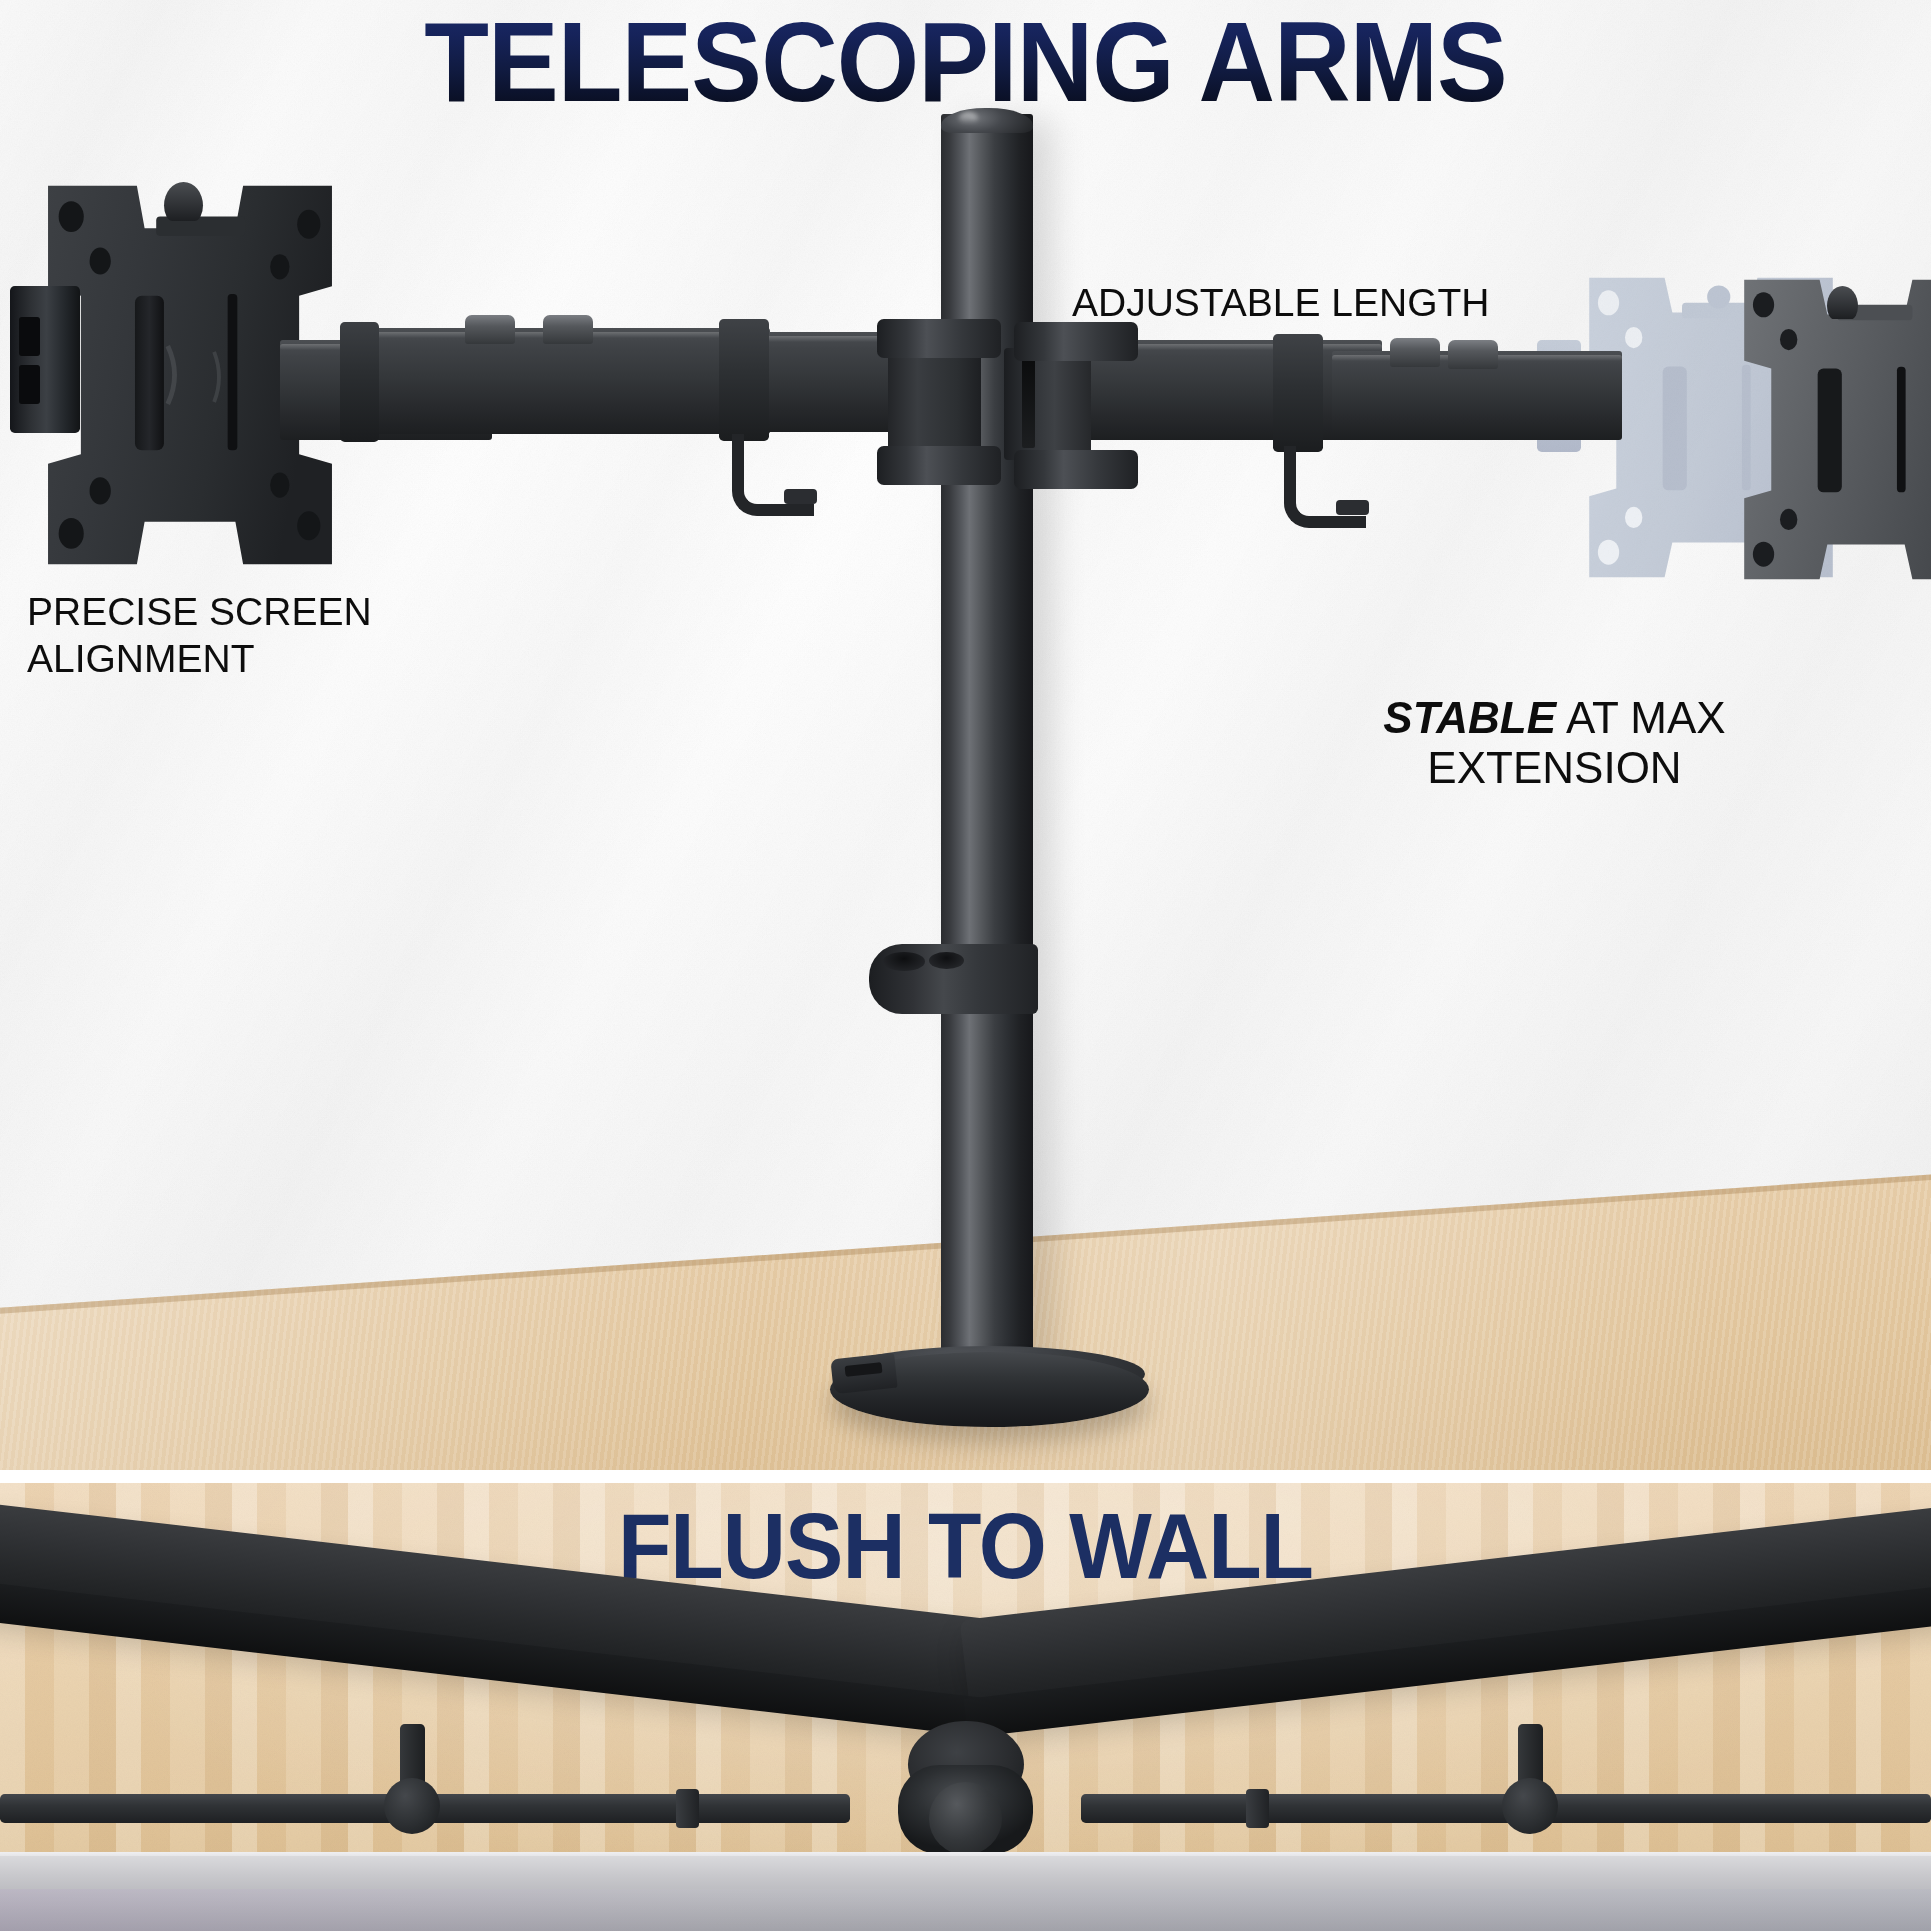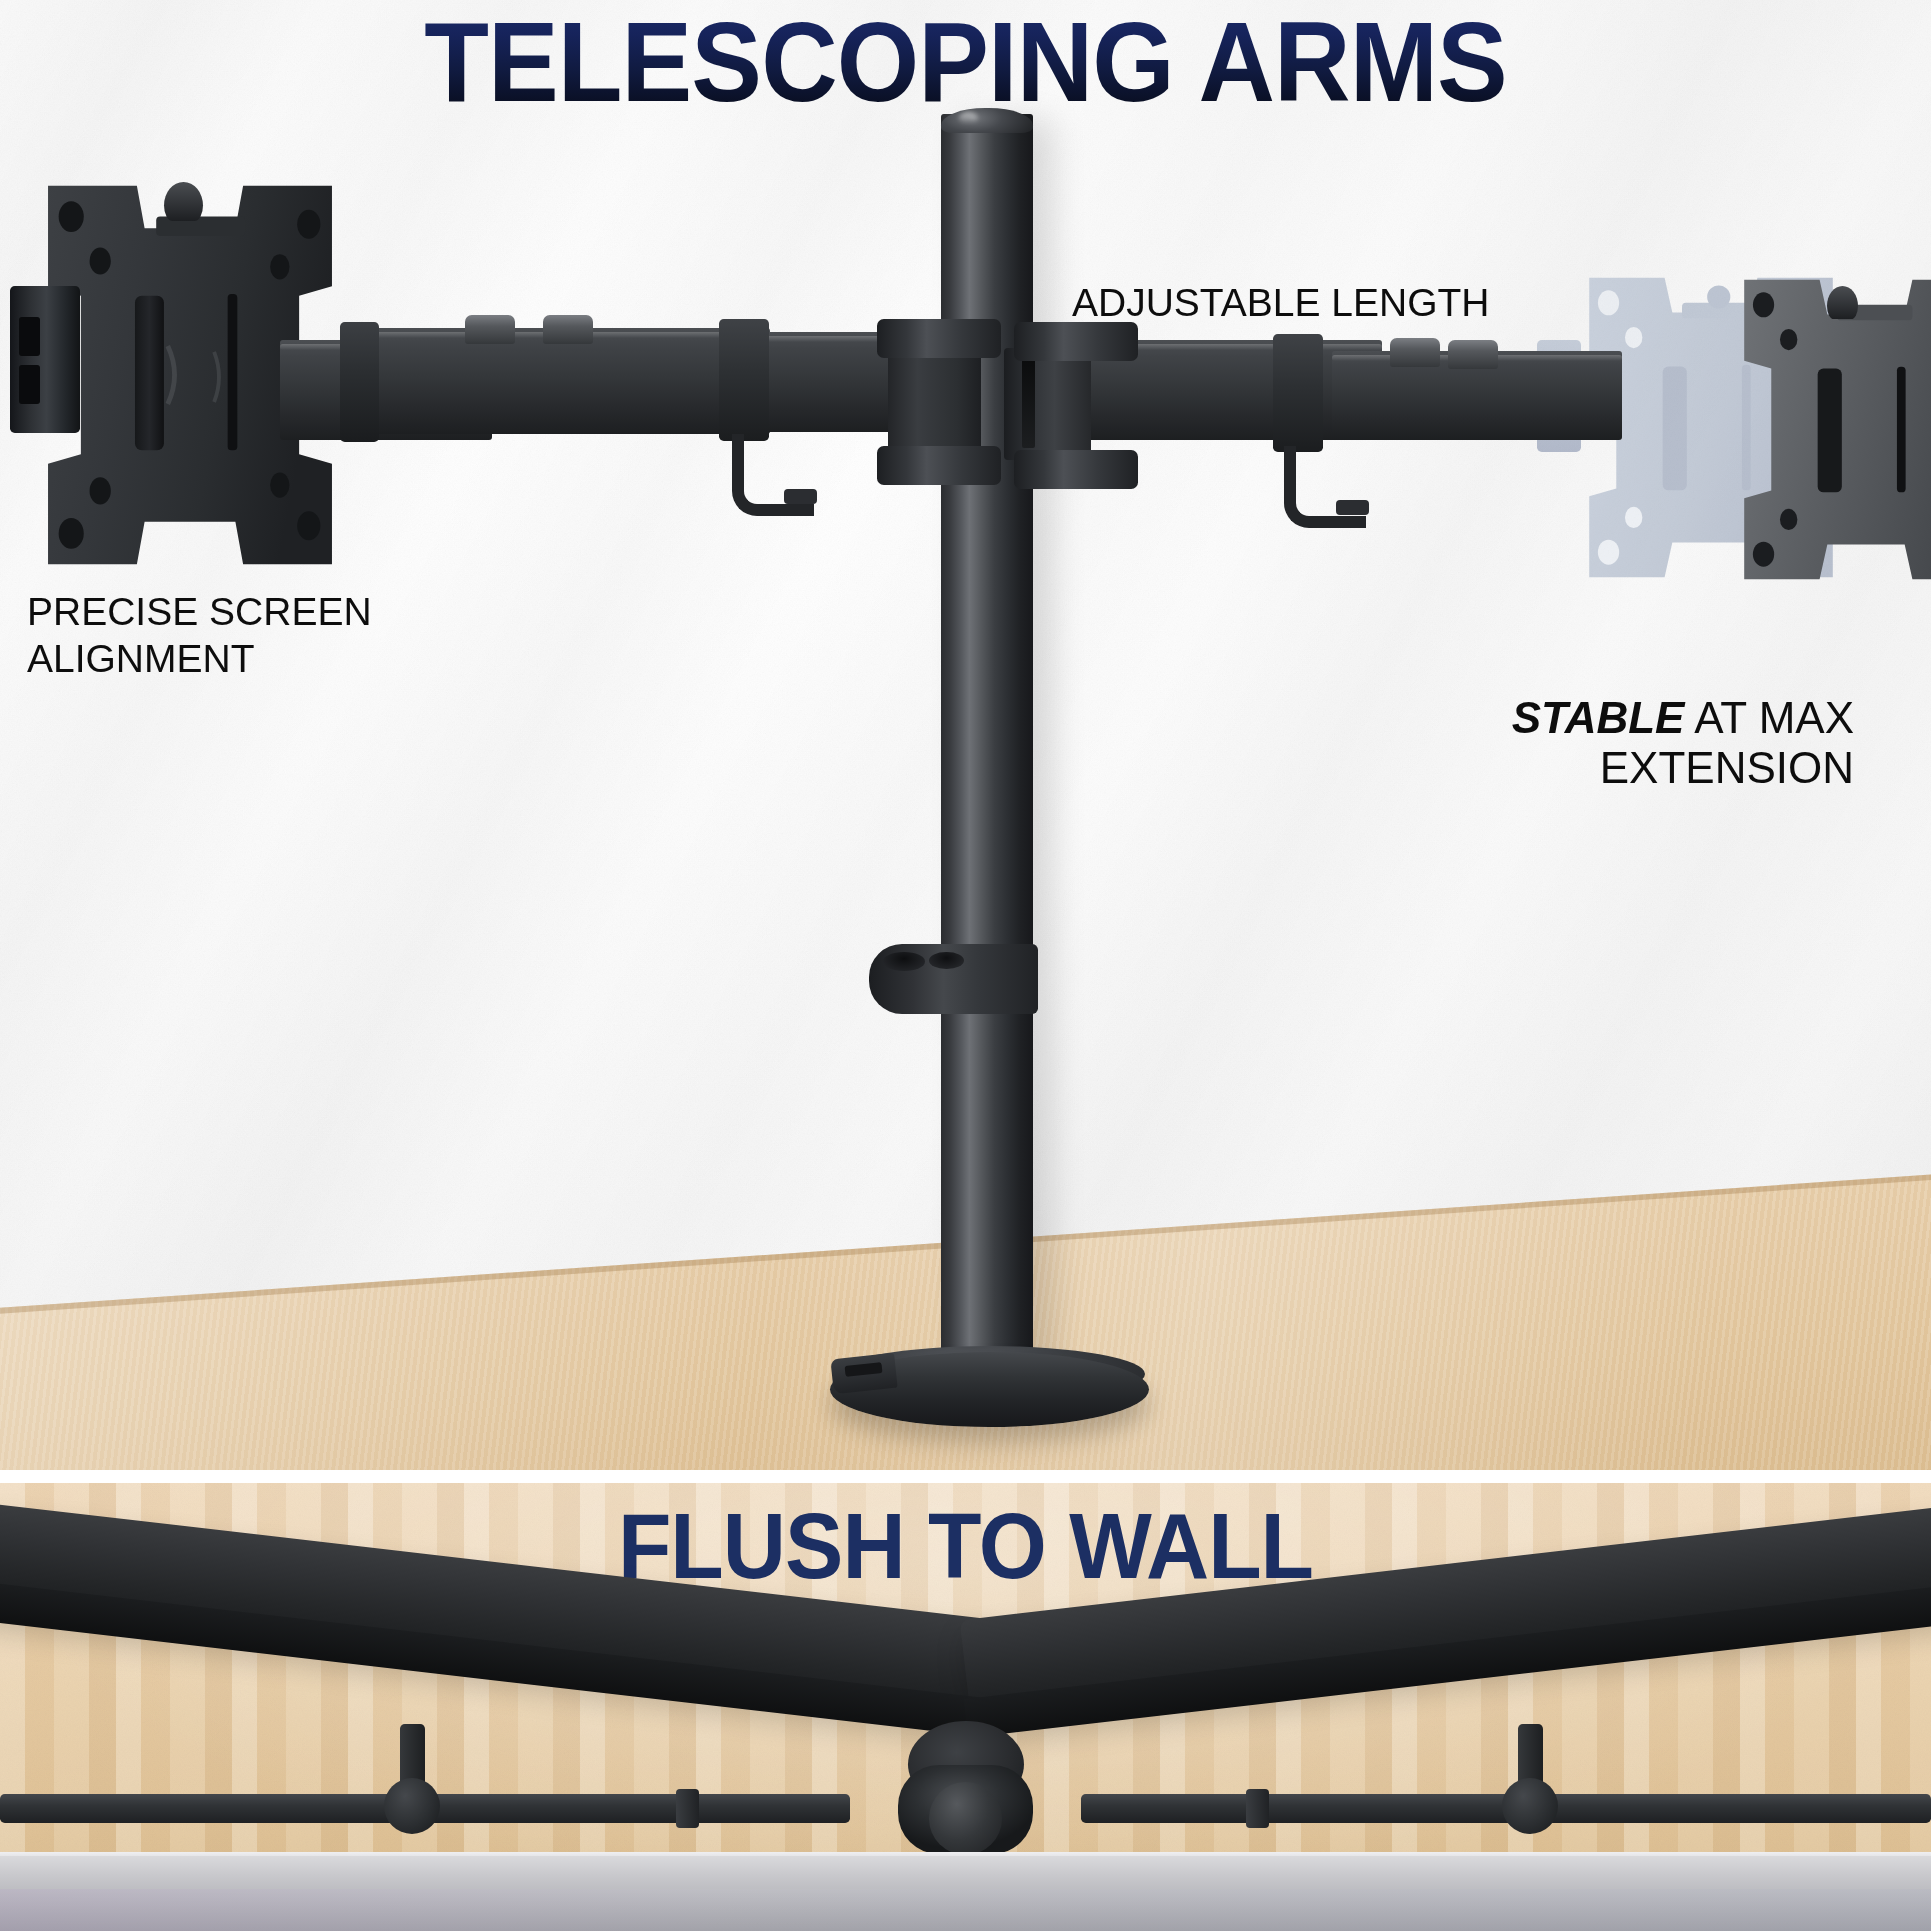--- a/index.html
+++ b/index.html
@@ -265,21 +265,21 @@
   .lbl{
     position:absolute;
     font-family:"Liberation Sans",sans-serif;
     color:#0d0d0d;
     font-size:39px;line-height:1.20;
     font-weight:normal;
     white-space:pre-line;
   }
   .lbl-precise{left:27px;top:589px;}
   .lbl-adjustable{left:1072px;top:280px;font-size:39px;}
-  .lbl-stable{left:1255px;top:693px;width:599px;text-align:right;font-size:44px;line-height:1.14;}
+  .lbl-stable{left:1255px;top:693px;width:599px;text-align:center;font-size:44px;line-height:1.14;}
   .lbl-stable .em{font-weight:bold;font-style:italic;}
 
   
   .divider{
     position:absolute;left:0;top:1470px;width:1931px;height:13.5px;background:#ffffff;
   }
 
   
   .panel-bottom{
     position:absolute;left:0;top:1483px;width:1931px;height:448px;

